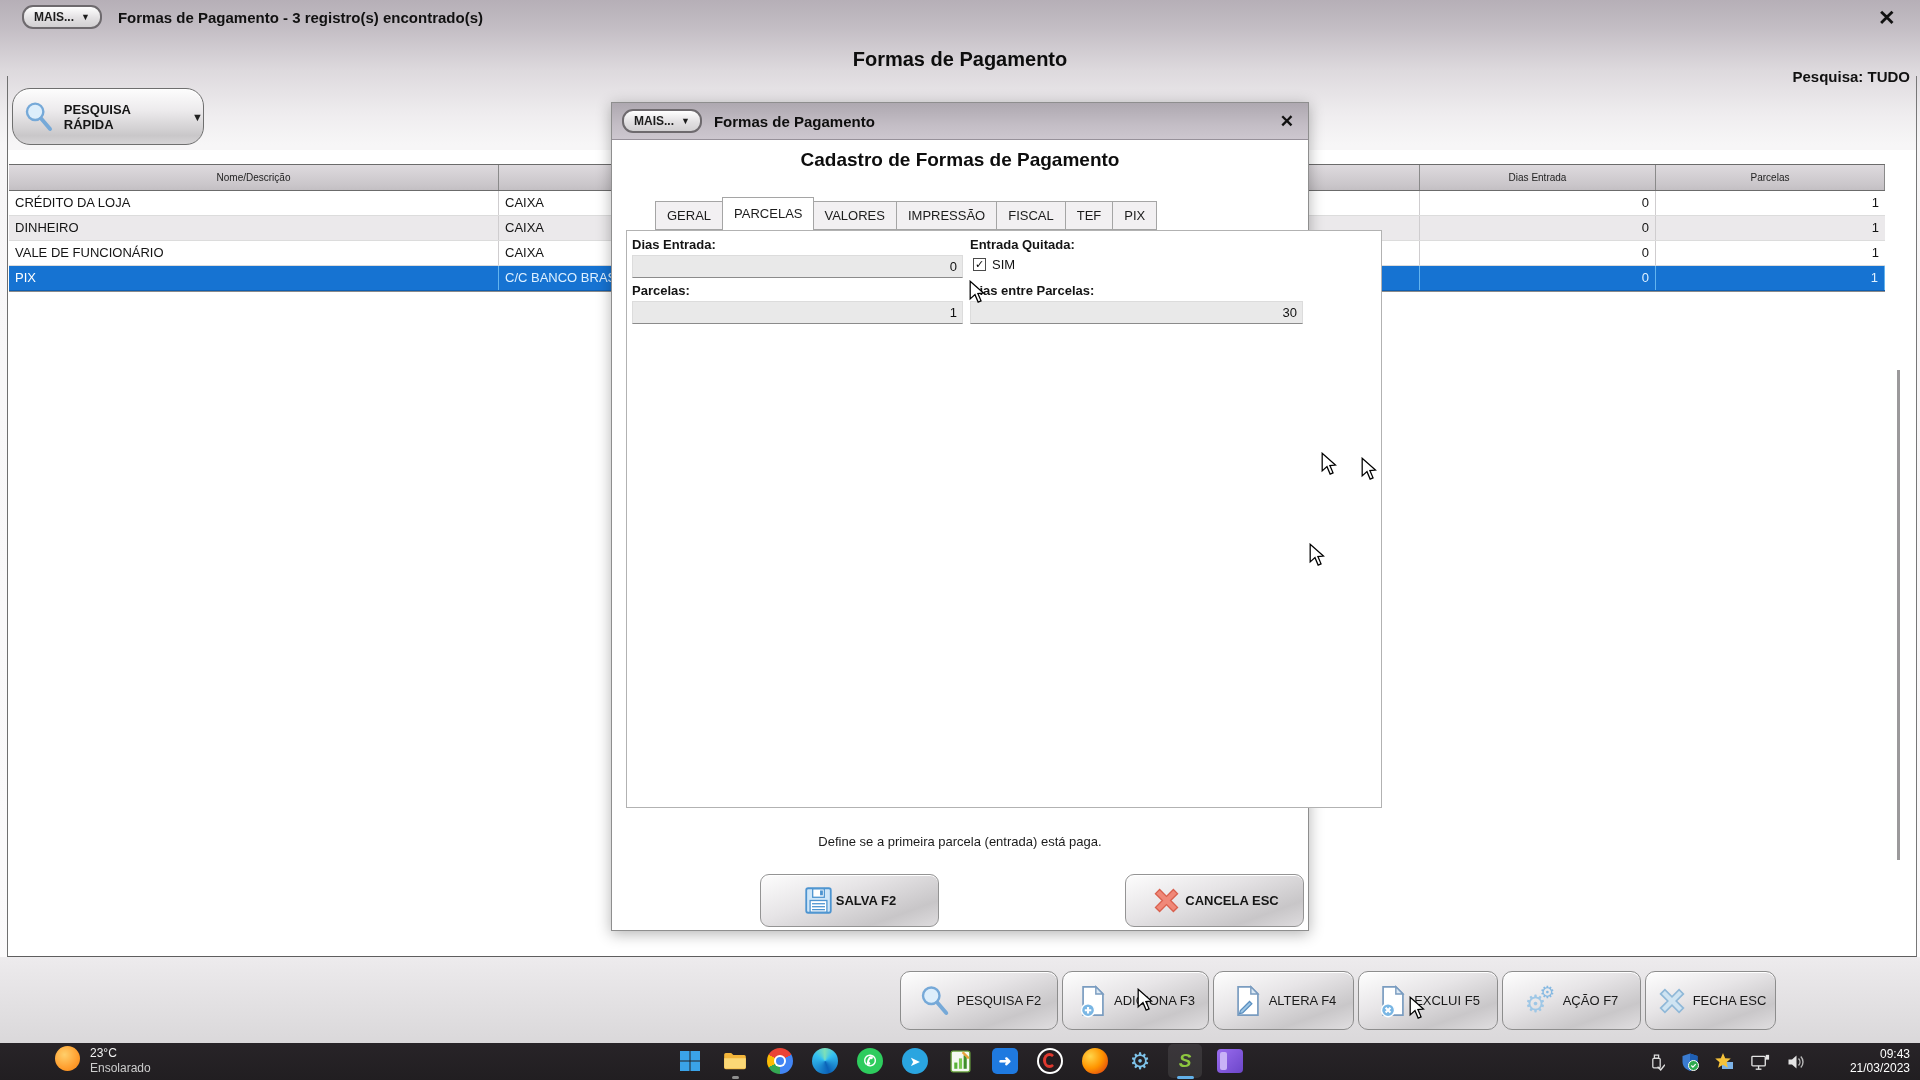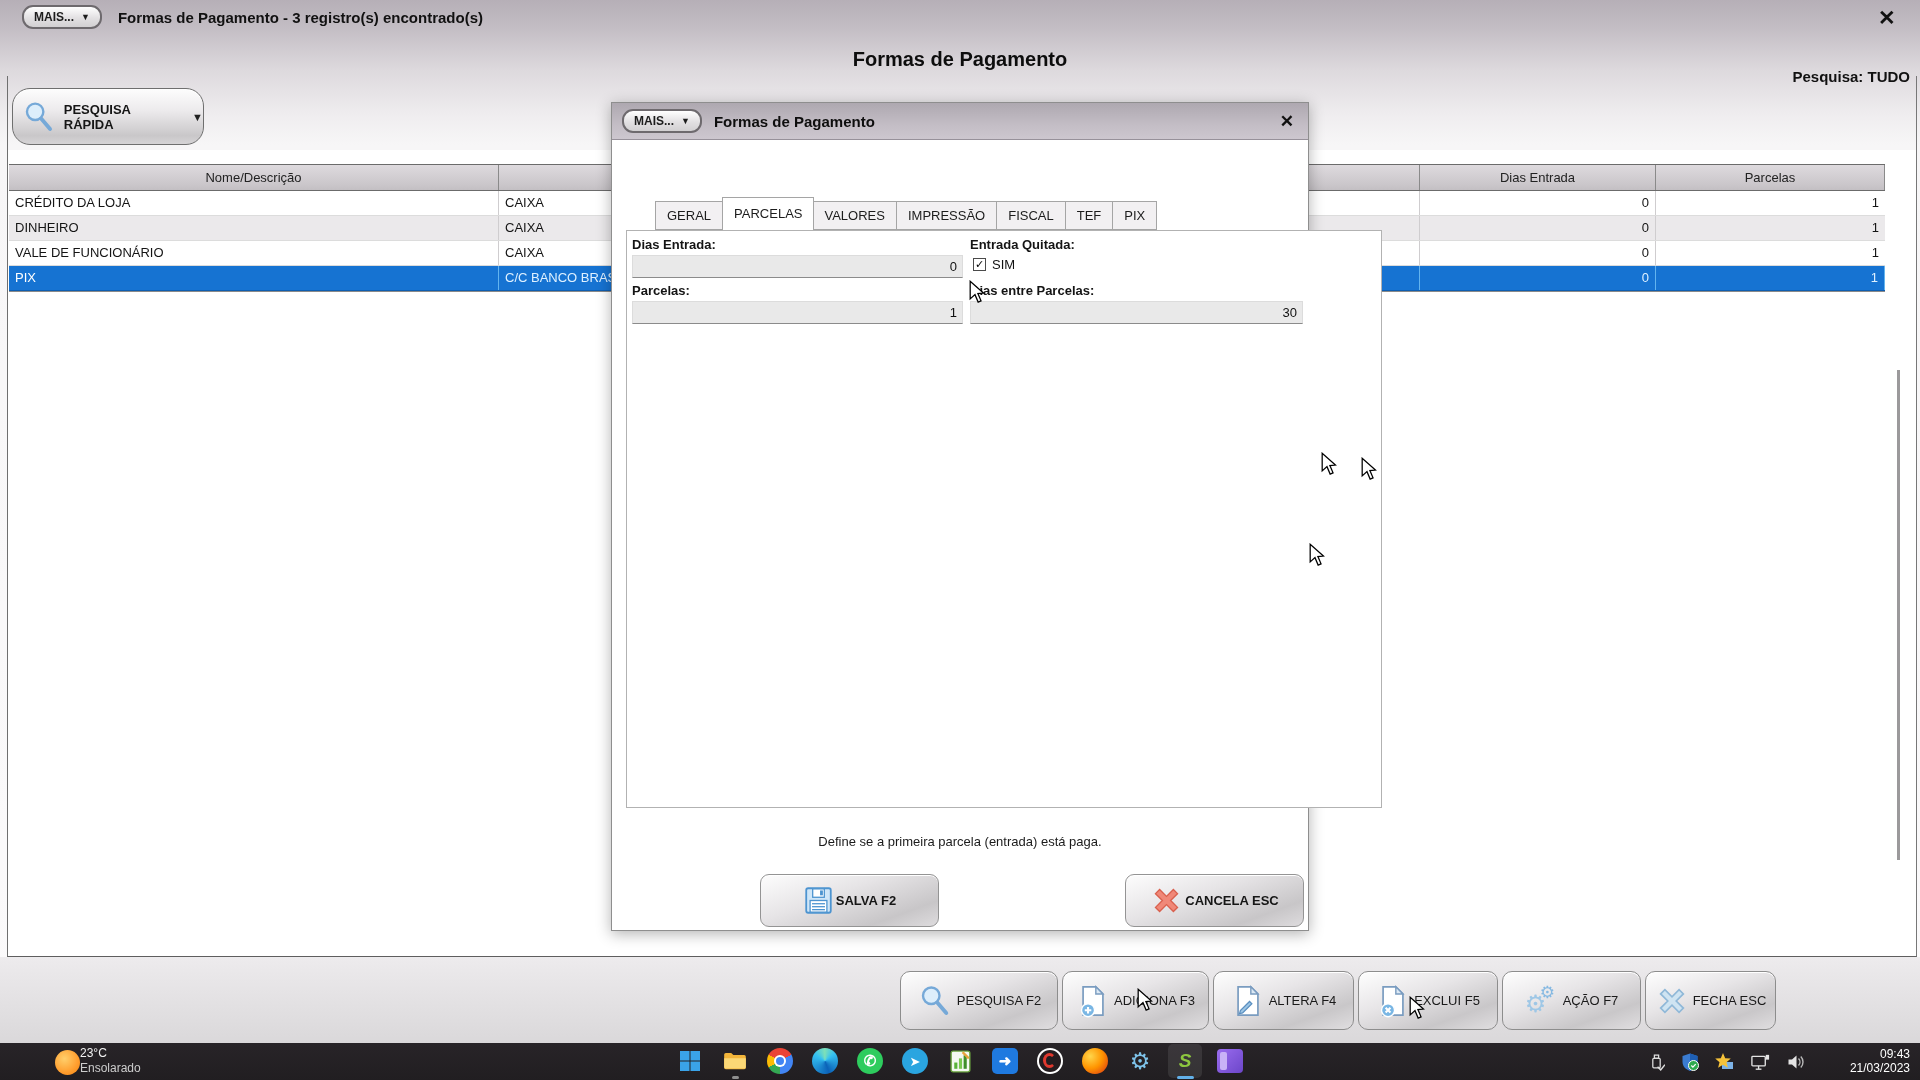--- a/index.html
+++ b/index.html
@@ -25,21 +25,21 @@
   .quick-search .caret { font-size:11px; color:#222; margin-left:2px; }
 
   
   .frame { position:absolute; left:7px; top:76px; width:1910px; height:881px;
     border-left:1px solid #6f6f6f; border-right:1px solid #777; border-bottom:1px solid #5e5e5e; }
   .frame-white { position:absolute; left:0; top:74px; right:0; bottom:0; background:#fff; }
   .ptable { position:absolute; left:1px; top:88px; width:1876px; border-top:1px solid #6b6b6b; border-bottom:1px solid #8a8a8a; }
   .trow { display:flex; height:25px; }
   .thead { height:26px; background:linear-gradient(180deg,#dedade,#cac6ca 80%,#c3bfc3); border-bottom:1px solid #6b6b6b; }
   .tcell { font-size:13px; color:#141414; line-height:24px; padding:0 6px; overflow:hidden; white-space:nowrap; border-right:1px solid #cfcdcf; }
-  .thead .tcell { text-align:center; font-size:13px; color:#222; border-right:1px solid #8a8a8a; line-height:25px; }
+  .thead .tcell { text-align:center; font-size:10px; color:#222; border-right:1px solid #8a8a8a; line-height:25px; }
   .c1 { width:490px; } .c2 { width:921px; } .c3 { width:236px; text-align:right; } .c4 { width:229px; text-align:right; border-right:none; }
   .r-odd  { background:#ffffff; border-bottom:1px solid #dcdcdc; }
   .r-even { background:#ebe9eb; border-bottom:1px solid #dcdcdc; }
   .r-sel  { background:#1673d2; border-bottom:1px solid #0f5eb0; }
   .r-sel .tcell { color:#ffffff; border-right:1px solid #63b4ef; }
   .r-sel .c2, .r-sel .c3, .r-sel .c4 { color:#dff1ff; }
   .vscroll { position:absolute; left:1889px; top:294px; width:3px; height:490px; background:#9b999b; }
 
   
   .bottom-strip { position:absolute; left:0; top:957px; width:1920px; height:86px; background:linear-gradient(180deg,#edebed,#dad8da); }
@@ -69,21 +69,21 @@
     font-size:13px; color:#111; text-align:right; line-height:21px; padding-right:5px; }
   .chk-row { position:absolute; display:flex; align-items:center; gap:6px; font-size:13px; color:#111; }
   .chk-box { width:13px; height:13px; background:#fff; border:1px solid #4a4a4a; font-size:11px; line-height:11px; text-align:center; color:#000; }
   .m-hint { position:absolute; top:731px; width:100%; text-align:center; font-size:13px; color:#1b1b1b; }
   .m-btn { position:absolute; top:771px; height:53px; border:1px solid #949494; border-radius:9px; display:flex; align-items:center;
     justify-content:center; gap:2px; background:linear-gradient(160deg,#fdfdfd,#e6e4e6 40%,#c8c6c8 78%,#dedcde);
     box-shadow:inset 0 1px 0 #fff; font-size:13px; font-weight:bold; color:#161616; }
 
   
   .taskbar { position:absolute; left:0; top:1043px; width:1920px; height:37px; background:linear-gradient(180deg,#282428,#211e21); }
-  .weather { position:absolute; left:55px; top:3px; display:flex; align-items:flex-end; }
+  .weather { position:absolute; left:55px; top:3px; display:flex; align-items:flex-start; gap:10px; }
   .sun { width:25px; height:25px; border-radius:50%; background:radial-gradient(circle at 38% 35%,#ffcf6b,#ff9e2e 60%,#f28211); }
   .w-temp { font-size:12px; color:#f2f2f2; line-height:15px; }
   .w-cond { font-size:12px; color:#cdcdcd; line-height:14px; }
   .apps { position:absolute; left:676px; top:4px; display:flex; gap:17px; }
   .app-ico { width:28px; height:28px; position:relative; display:flex; align-items:center; justify-content:center; }
   .runline { position:absolute; bottom:-4px; left:11px; width:7px; height:3px; border-radius:2px; background:#8f8f8f; }
   .runline.active { left:6px; width:17px; background:#62b0e8; }
   .hl { position:absolute; inset:-3px; background:rgba(255,255,255,.09); border-radius:5px; }
   .tray { position:absolute; left:1648px; top:9px; display:flex; gap:15px; align-items:center; }
   .clock { position:absolute; right:10px; top:4px; text-align:right; color:#fff; font-size:12px; line-height:14px; }
@@ -207,20 +207,21 @@
 
   <div class="modal mz">
     <div class="m-titlebar">
       <span class="pill-btn">
         <span>MAIS...</span>
         <span class="caret">▼</span>
       </span>
       <span class="m-title">Formas de Pagamento</span>
     </div>
     <div class="m-close">✕</div>
+    <div class="m-heading">Cadastro de Formas de Pagamento</div>
 
     <div class="tabs">
       <div class="tab">GERAL</div>
       <div class="tab active">PARCELAS</div>
       <div class="tab">VALORES</div>
       <div class="tab">IMPRESSÃO</div>
       <div class="tab">FISCAL</div>
       <div class="tab">TEF</div>
       <div class="tab">PIX</div>
     </div>

